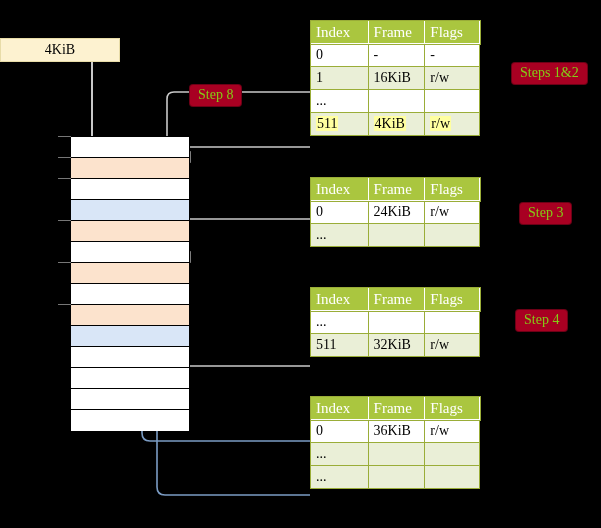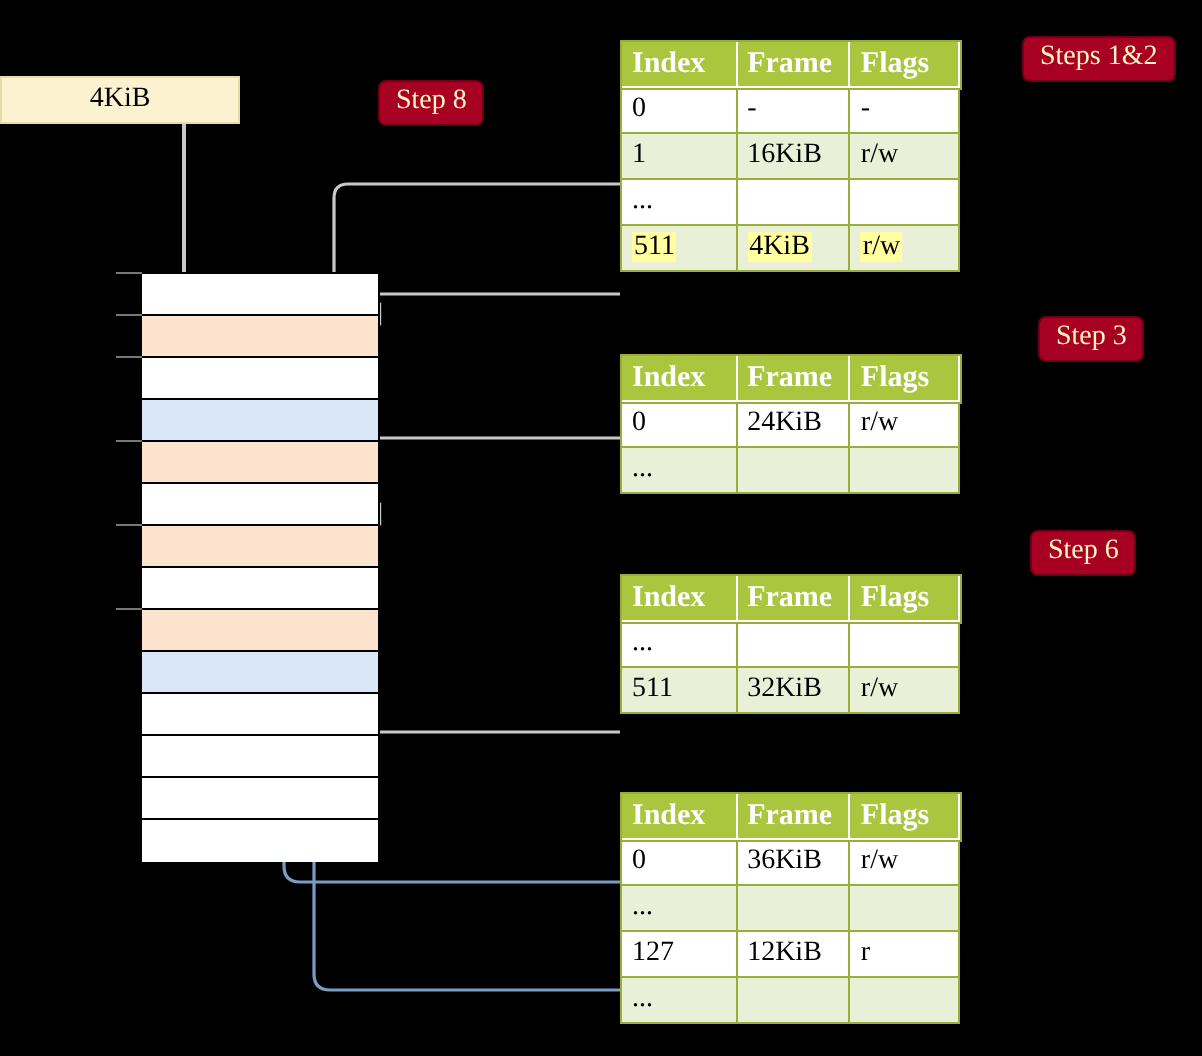--- a/index.html
+++ b/index.html
@@ -10,24 +10,25 @@
   
   .srcbox{
     left:0px;top:38px;width:120px;height:24px;
     background:#fdf2d0;border:1px solid #e8dca8;
     display:flex;align-items:center;justify-content:center;
     font-size:14px;color:#000;box-sizing:border-box;
   }
 
   
   .pill{
-    background:#a80022;color:#fef9c3;font-size:14px;
+    background:#a80022;color:#84cc16;font-size:14px;
     padding:2px 8px 3px 8px;border-radius:3px;
     display:inline-block;white-space:nowrap;line-height:1.15;
     box-shadow:0 0 0 1px #6d0016;
+    margin-top:44px;
   }
   #pill-step0{left:190px;top:41px;}
   #pill-steps12{left:512px;top:19px;}
   #pill-step3{left:520px;top:159px;}
   #pill-step4{left:516px;top:266px;}
 
   
   .memgrid{left:70px;top:136px;width:120px;height:281px;border:1px solid #000;box-sizing:border-box;background:#fff;}
   .memrow{position:absolute;left:0;width:100%;height:21px;box-sizing:border-box;
           border-bottom:1px solid #000;background:#fff;}
@@ -37,21 +38,21 @@
 
   
   .tick{position:absolute;left:58px;width:13px;height:0;border-top:1.5px solid #777;}
 
   
   .ptable{width:170px;border-collapse:collapse;background:#fff;}
   .ptable td,.ptable th{
     border:1px solid #9aad38;font-size:14px;padding:1px 5px;
     text-align:left;height:23px;box-sizing:border-box;color:#000;font-weight:normal;
   }
-  .ptable th{background:#aac63f;color:#fff;font-weight:bold;font-size:15px;border-color:#fff;}
+  .ptable th{background:#aac63f;color:#fff;font-weight:normal;font-size:15px;border-color:#fff;}
   .ptable thead tr{outline:1px solid #9aad38;}
   .ptable td.c-index{width:58px;}
   .ptable td.c-frame{width:57px;}
   .ptable td.c-flags{width:55px;}
   .ptable th.c-index{width:58px;}
   .ptable th.c-frame{width:57px;margin-left:31px;}
   .ptable th.c-flags{width:55px;}
   tr.alt td{background:#eaefd7;}
   tr.plain td{background:#ffffff;}
   .hl{background:#ffffa0;padding:0 1px;}
@@ -100,21 +101,21 @@
 <div class="abs" id="pill-step0">
   <span class="pill">Step 8</span>
 </div>
 <div class="abs" id="pill-steps12">
   <span class="pill">Steps 1&amp;2</span>
 </div>
 <div class="abs" id="pill-step3">
   <span class="pill">Step 3</span>
 </div>
 <div class="abs" id="pill-step4">
-  <span class="pill">Step 6</span>
+  <span class="pill">Step 4</span>
 </div>
 
 <div class="abs memgrid" id="memgrid">
     <div class="memrow" style="top: 0px;"></div>
     <div class="memrow orange" style="top: 21px;"></div>
     <div class="memrow" style="top: 42px;"></div>
     <div class="memrow blue" style="top: 63px;"></div>
     <div class="memrow orange" style="top: 84px;"></div>
     <div class="memrow" style="top: 105px;"></div>
     <div class="memrow orange" style="top: 126px;"></div>
@@ -226,25 +227,20 @@
         <tr class="plain">
           <td class="c-index">0</td>
           <td class="c-frame">36KiB</td>
           <td class="c-flags">r/w</td>
         </tr>
         <tr class="alt">
           <td class="c-index">...</td>
           <td class="c-frame"></td>
           <td class="c-flags"></td>
         </tr>
-        <tr class="plain">
-          <td class="c-index">127</td>
-          <td class="c-frame">12KiB</td>
-          <td class="c-flags">r</td>
-        </tr>
         <tr class="alt">
           <td class="c-index">...</td>
           <td class="c-frame"></td>
           <td class="c-flags"></td>
         </tr>
       </tbody>
     </table>
   </div>
 
 </body></html>

